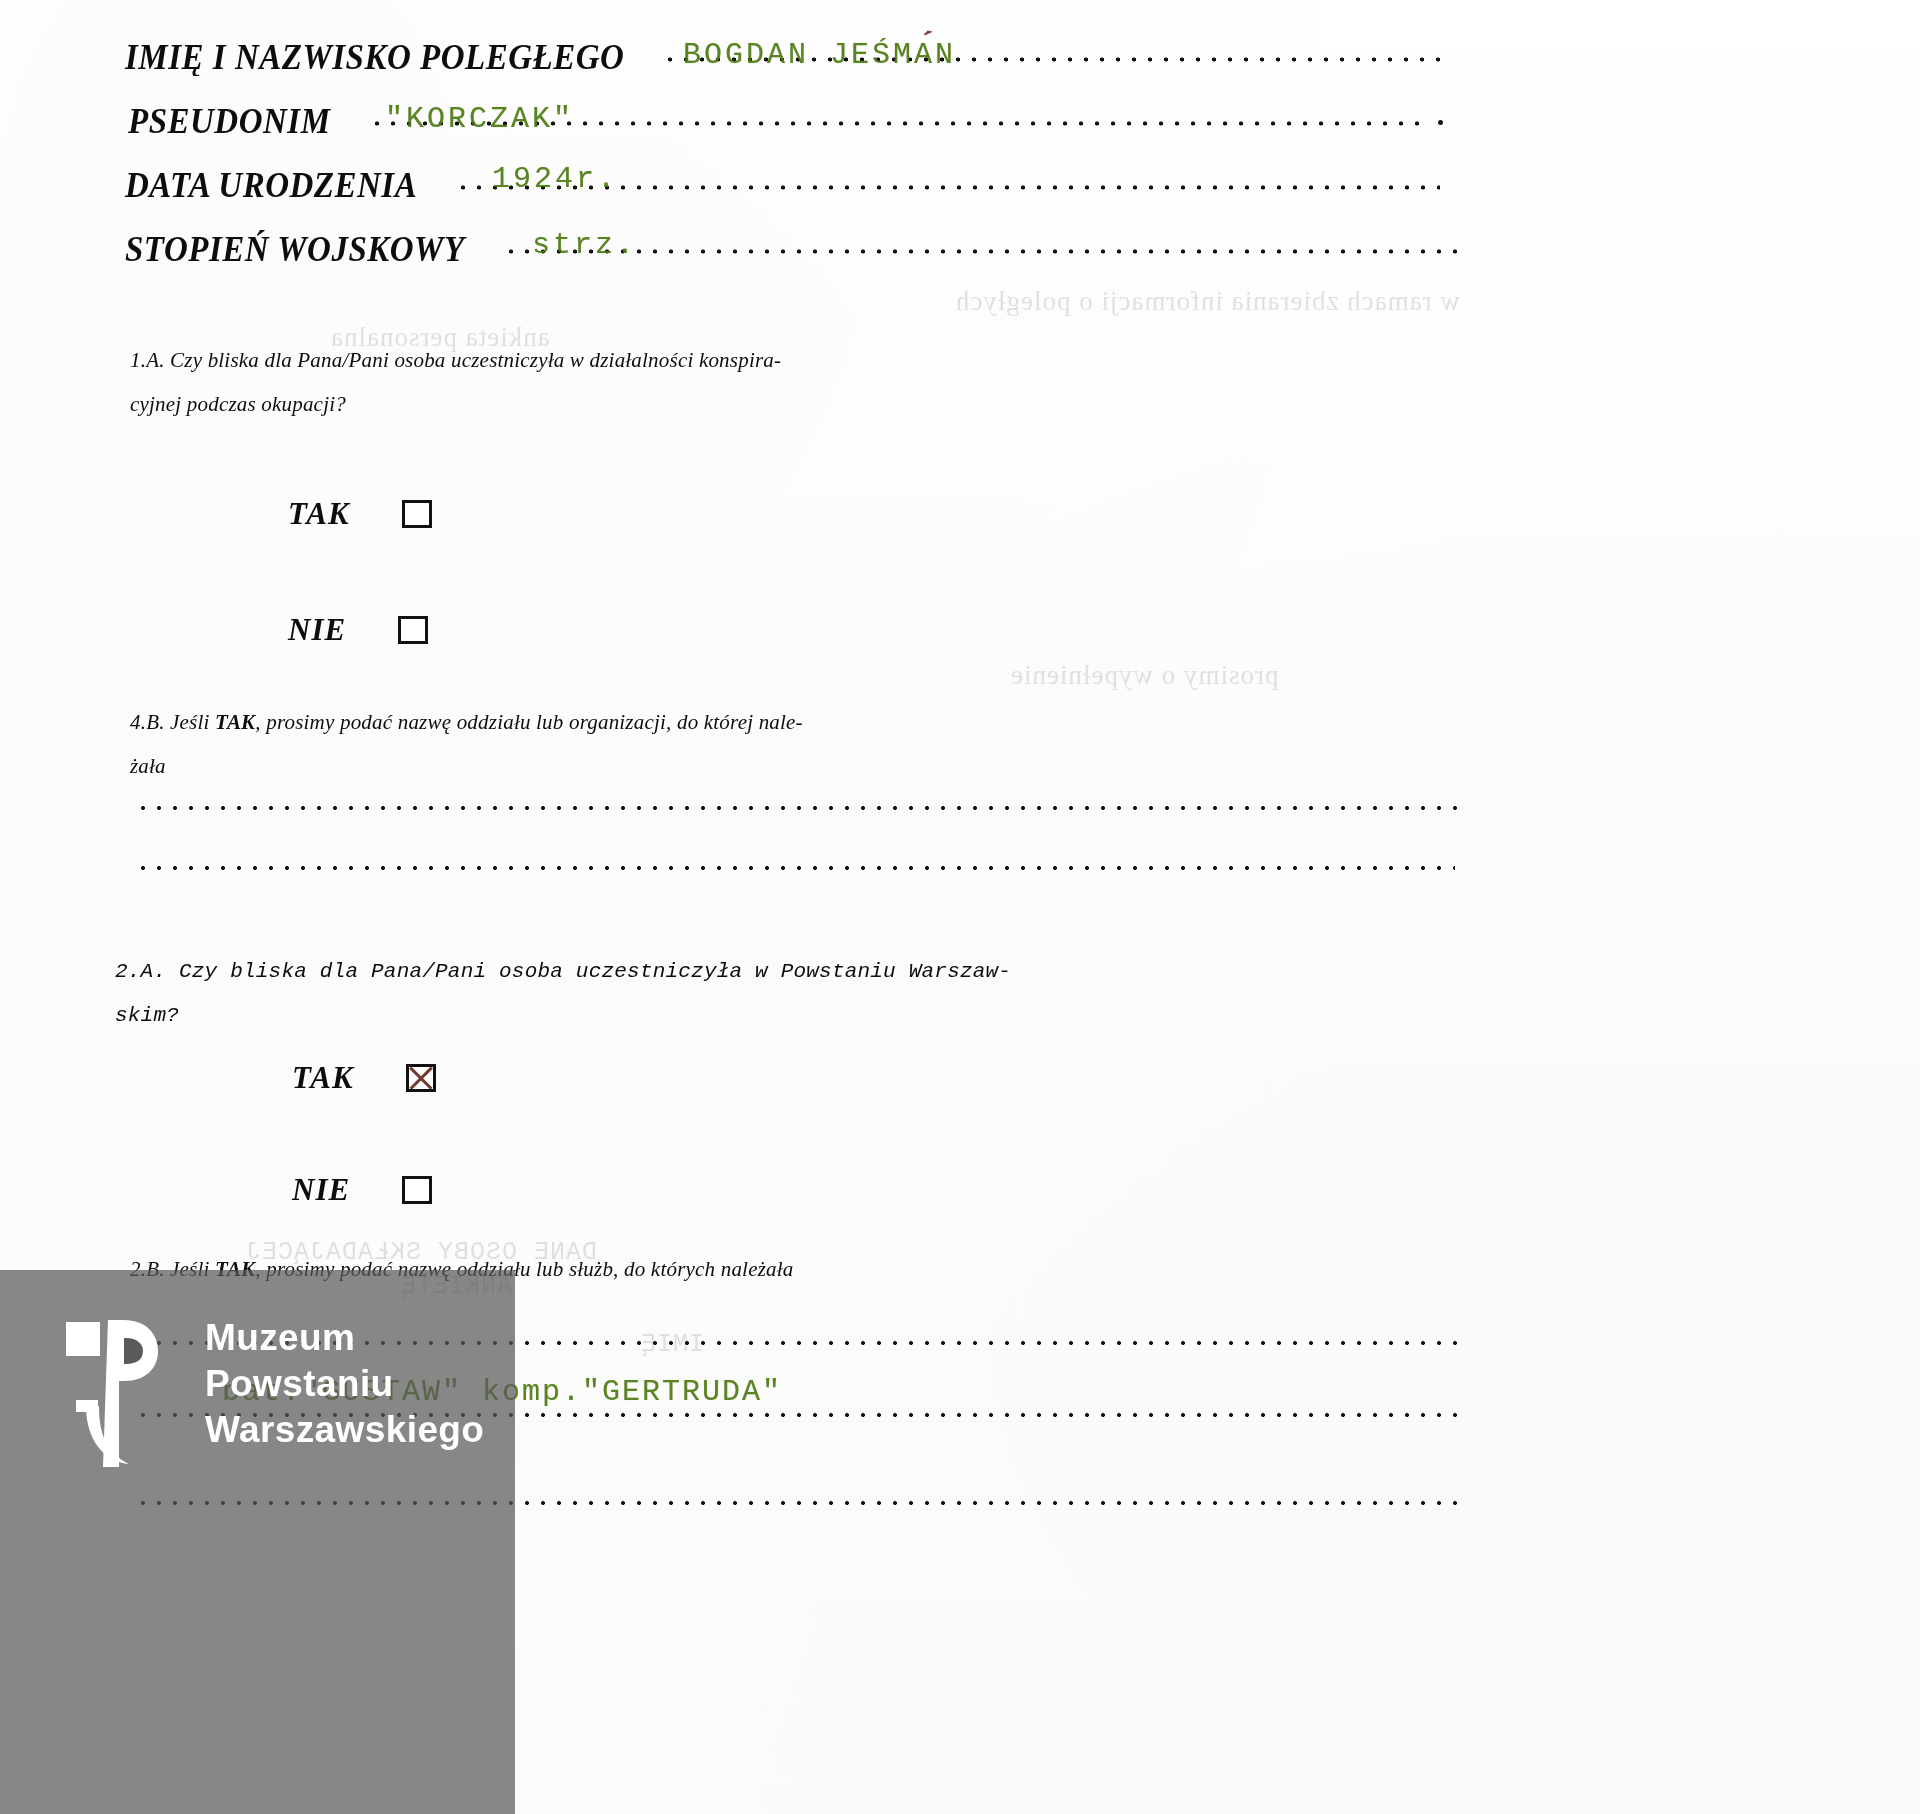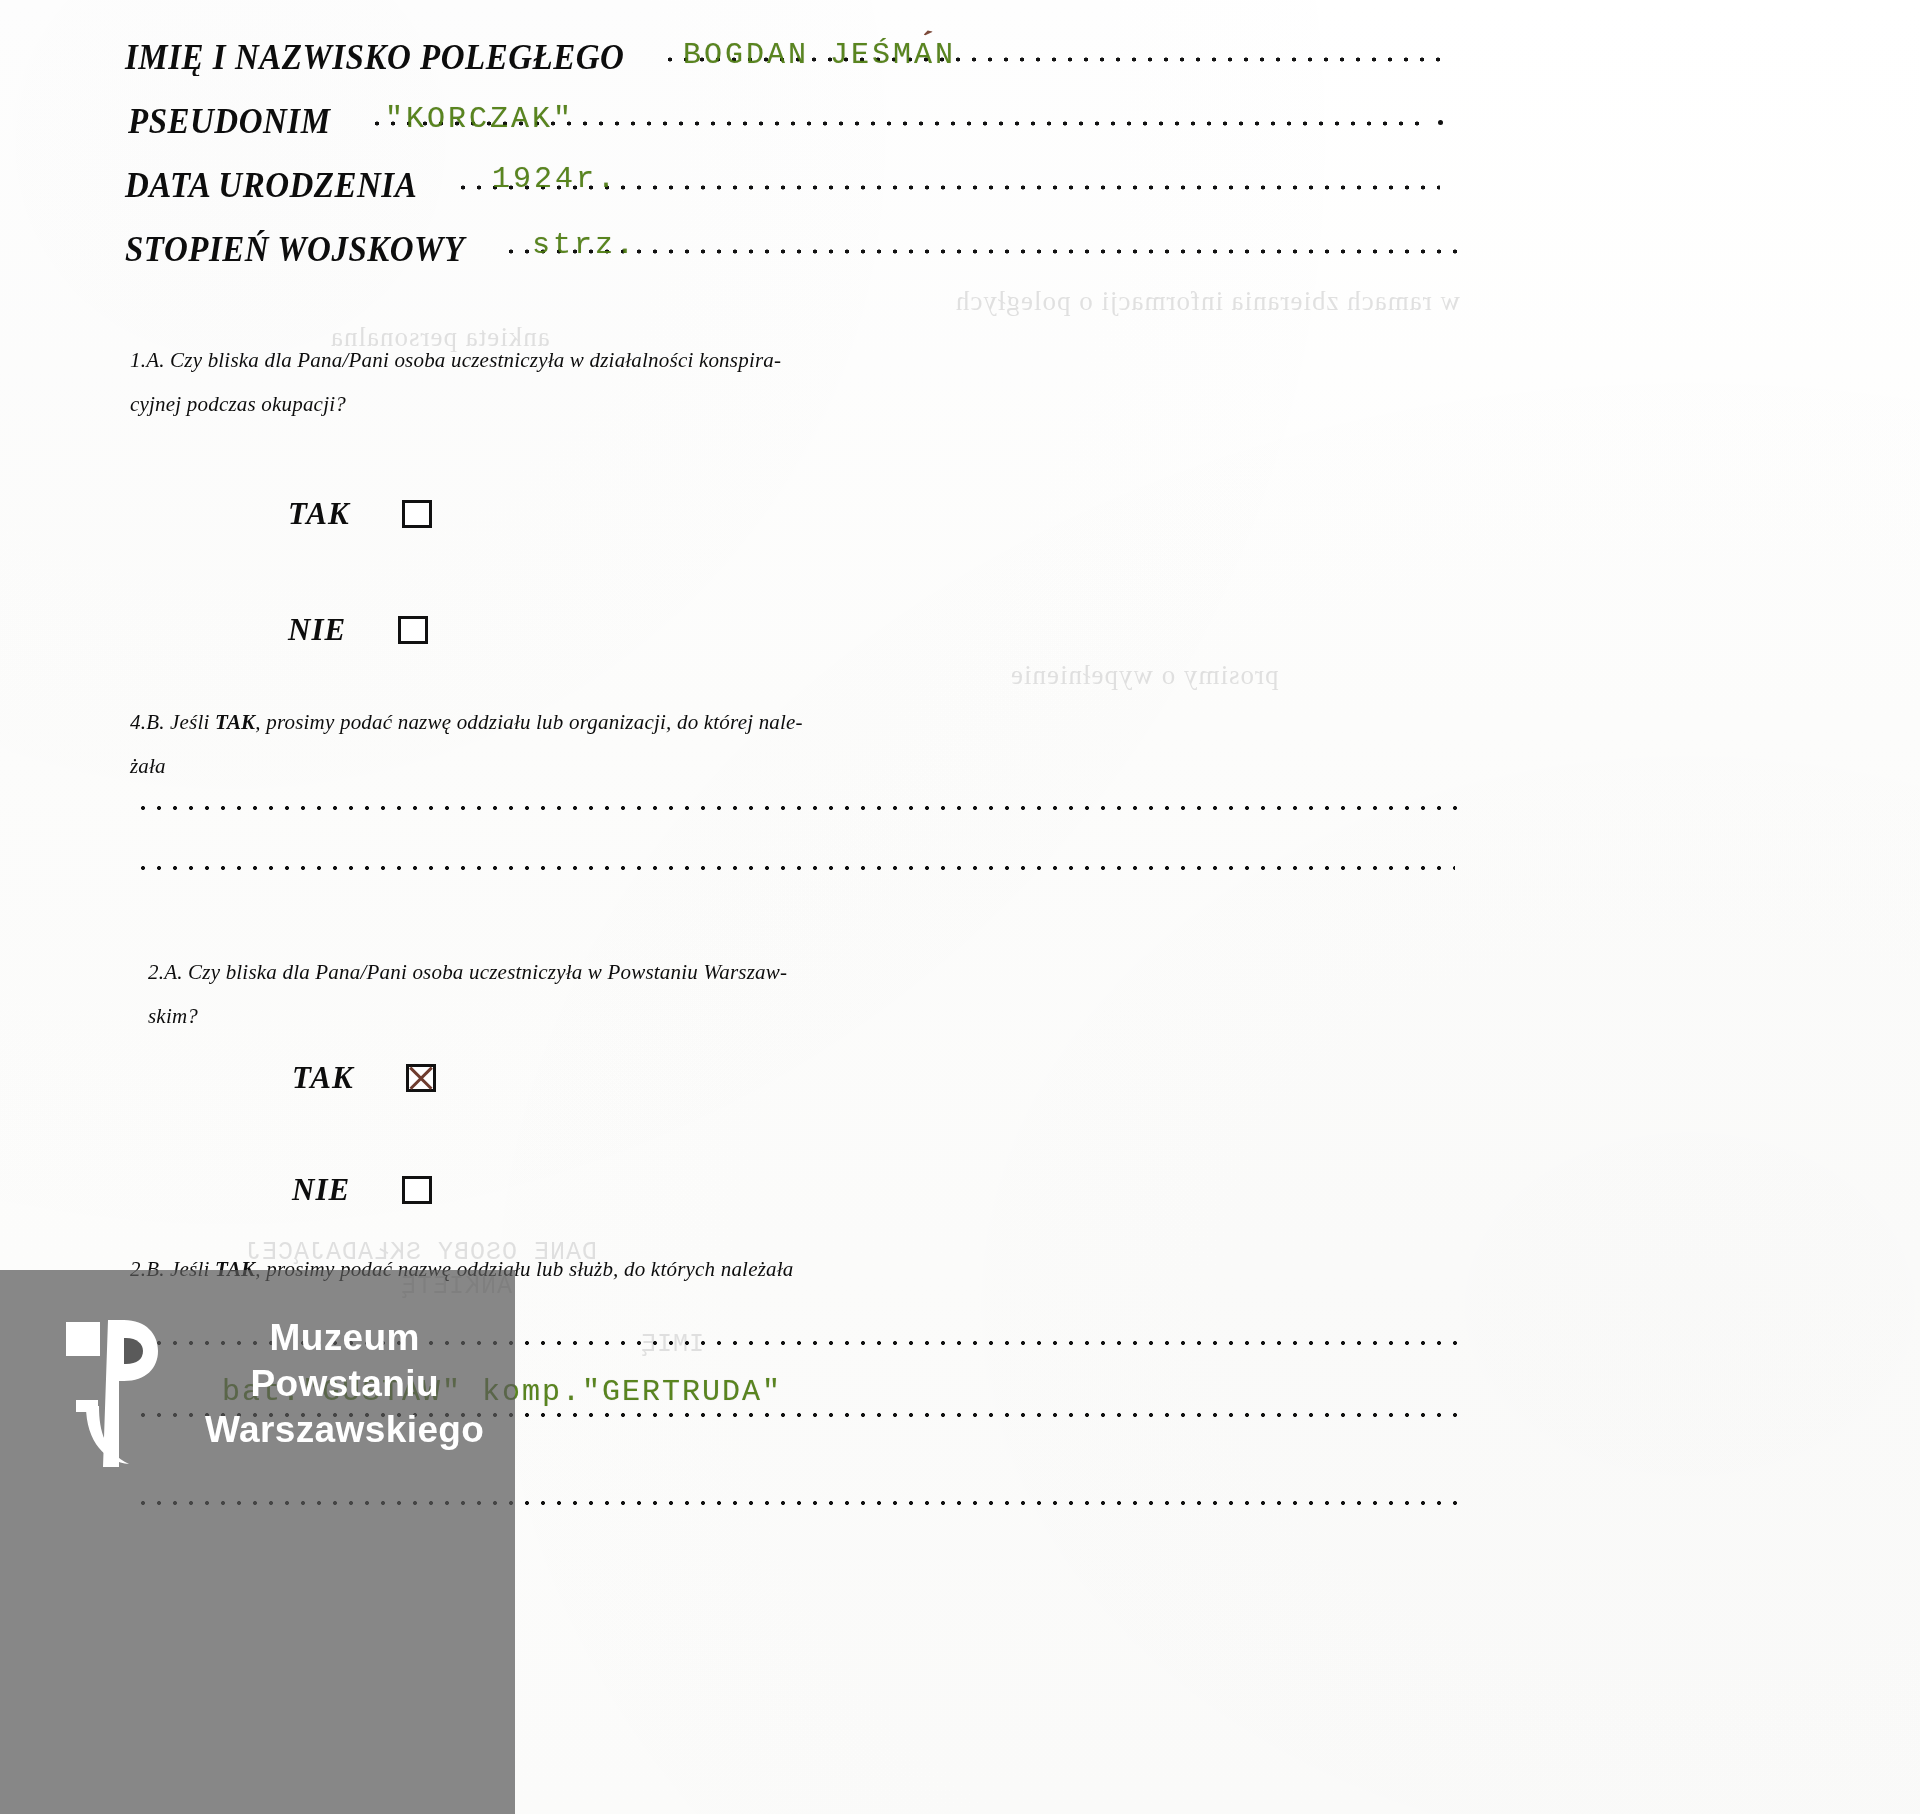--- a/index.html
+++ b/index.html
@@ -169,21 +169,21 @@
   .wm-text{
     position:absolute;
     left:205px;top:45px;
     color:#fff;
     font-family:"Liberation Sans", sans-serif;
     font-weight:700;
     font-size:37px;
     line-height:46px;
     letter-spacing:.4px;
   }
-  .wm-text div{white-space:nowrap;text-align:center;}
+  .wm-text div{white-space:nowrap;}
 </style>
 </head>
 <body>
 
 <div class="paper"></div>
 
 <div class="sheet">
 
   <div class="ghost" style="left:170px;top:286px;width:1290px;">w ramach zbierania informacji o poległych</div>
   <div class="ghost" style="left:330px;top:322px;">ankieta personalna</div>
@@ -236,21 +236,21 @@
   <div class="question" style="left:130px;top:700px;width:1330px;">
     <div>
       <span>4.B. Jeśli </span><b>TAK</b><span>, prosimy podać nazwę oddziału lub organizacji, do której nale-</span>
     </div>
     <div>żała</div>
   </div>
 
   <div class="blank-line" style="left:135px;top:805px;width:1330px;"></div>
   <div class="blank-line" style="left:135px;top:865px;width:1320px;"></div>
 
-  <div class="question" style="left:148px;top:950px;width:1330px;">
+  <div class="question" style="left:115px;top:950px;width:1330px;font-family:Liberation Mono, monospace;">
     <div>2.A. Czy bliska dla Pana/Pani osoba uczestniczyła w Powstaniu Warszaw-</div>
     <div>skim?</div>
   </div>
 
   <div class="answer-row" style="left:292px;top:1060px;">
     <span class="answer-label">TAK</span>
     <span class="checkbox checked"></span>
   </div>
 
   <div class="answer-row" style="left:292px;top:1172px;">

